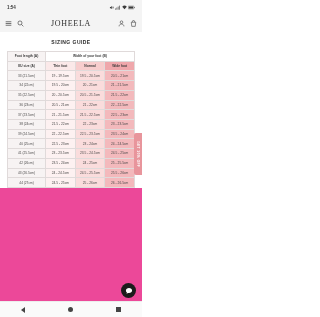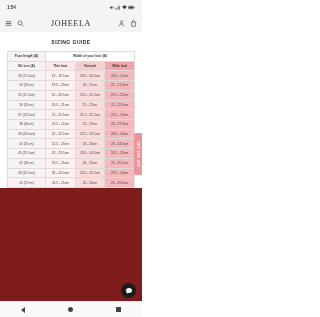--- a/index.html
+++ b/index.html
@@ -2,21 +2,21 @@
 <html><head>
 <meta charset="utf-8">
 <style>
   * { box-sizing: border-box; margin: 0; padding: 0; }
   html, body {
     width: 142px; height: 317px;
     font-family: "Liberation Sans", sans-serif;
     background: #ffffff;
     overflow: hidden;
   }
-  .phone { position: relative; width: 142px; height: 317px; background:#7f1d1d; }
+  .phone { position: relative; width: 142px; height: 317px; background:#ec4899; }
 
   
   .statusbar {
     height: 14px; background:#f4f4f4;
     display:flex; align-items:center; justify-content:space-between;
     padding: 0 7px;
   }
   .status-time { font-size:4.5px; font-weight:bold; color:#3a3a3a; letter-spacing:-.1px;}
   .status-icons { display:flex; align-items:center; gap:1.5px; }
   .si { color:#3a3a3a; display:block; }

